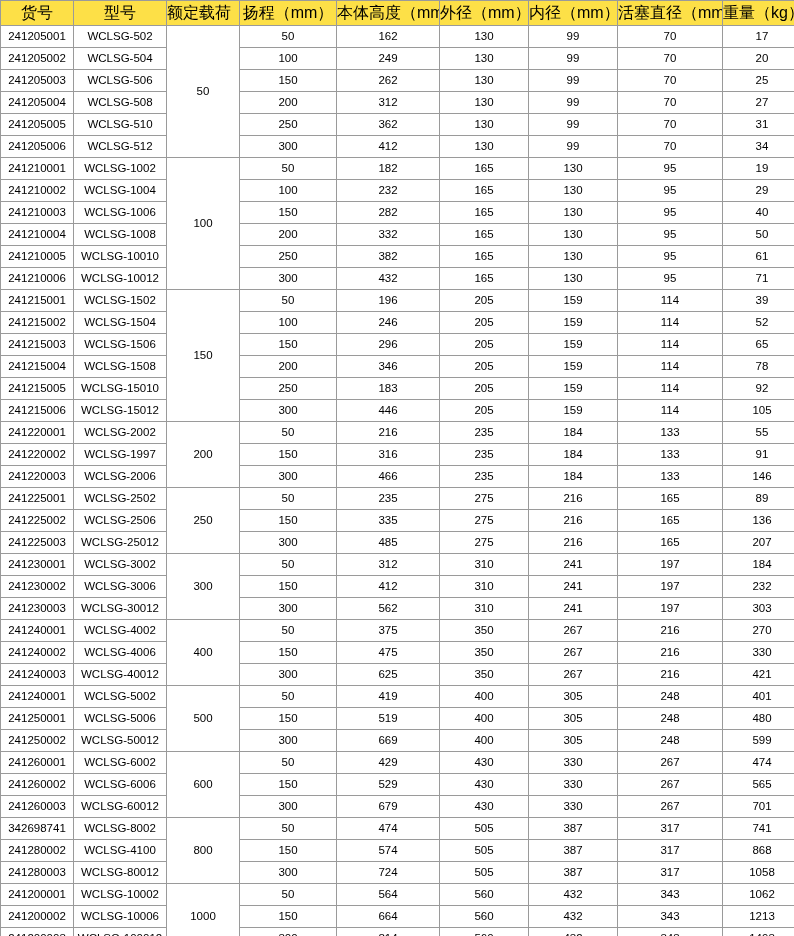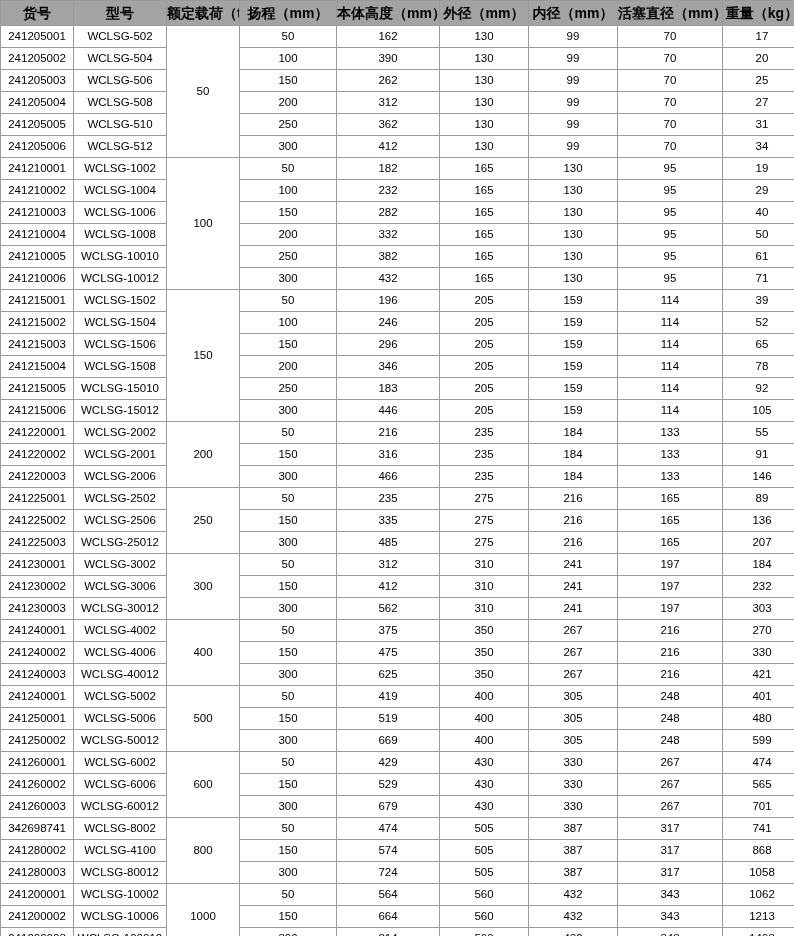--- a/index.html
+++ b/index.html
@@ -24,23 +24,23 @@
     font-size: 11.5px;
     text-align: center;
     vertical-align: middle;
     padding: 0;
     height: 21px;
     line-height: 21px;
     white-space: nowrap;
     overflow: hidden;
   }
   table.spec thead th {
-    background: #a3a3a3;
-    font-weight: bold;
-    font-size: 14px;
+    background: #fde047;
+    font-weight: normal;
+    font-size: 16px;
     height: 24px;
     line-height: 24px;
   }
   .col-0 { width: 72px; }
   .col-1 { width: 92px; }
   .col-2 { width: 72px; }
   .col-3 { width: 96px; }
   .col-4 { width: 102px; }
   .col-5 { width: 88px; }
   .col-6 { width: 88px; }
@@ -75,21 +75,21 @@
         <td class="col-4">162</td>
         <td class="col-5">130</td>
         <td class="col-6">99</td>
         <td class="col-7">70</td>
         <td class="col-8">17</td>
       </tr>
       <tr>
         <td class="col-0">241205002</td>
         <td class="col-1 model">WCLSG-504</td>
         <td class="col-3">100</td>
-        <td class="col-4">390</td>
+        <td class="col-4">249</td>
         <td class="col-5">130</td>
         <td class="col-6">99</td>
         <td class="col-7">70</td>
         <td class="col-8">20</td>
       </tr>
       <tr>
         <td class="col-0">241205003</td>
         <td class="col-1 model">WCLSG-506</td>
         <td class="col-3">150</td>
         <td class="col-4">262</td>
@@ -256,21 +256,21 @@
         <td class="col-2 load" rowspan="3">200</td>
         <td class="col-3">50</td>
         <td class="col-4">216</td>
         <td class="col-5">235</td>
         <td class="col-6">184</td>
         <td class="col-7">133</td>
         <td class="col-8">55</td>
       </tr>
       <tr>
         <td class="col-0">241220002</td>
-        <td class="col-1 model">WCLSG-2001</td>
+        <td class="col-1 model">WCLSG-1997</td>
         <td class="col-3">150</td>
         <td class="col-4">316</td>
         <td class="col-5">235</td>
         <td class="col-6">184</td>
         <td class="col-7">133</td>
         <td class="col-8">91</td>
       </tr>
       <tr>
         <td class="col-0">241220003</td>
         <td class="col-1 model">WCLSG-2006</td>

